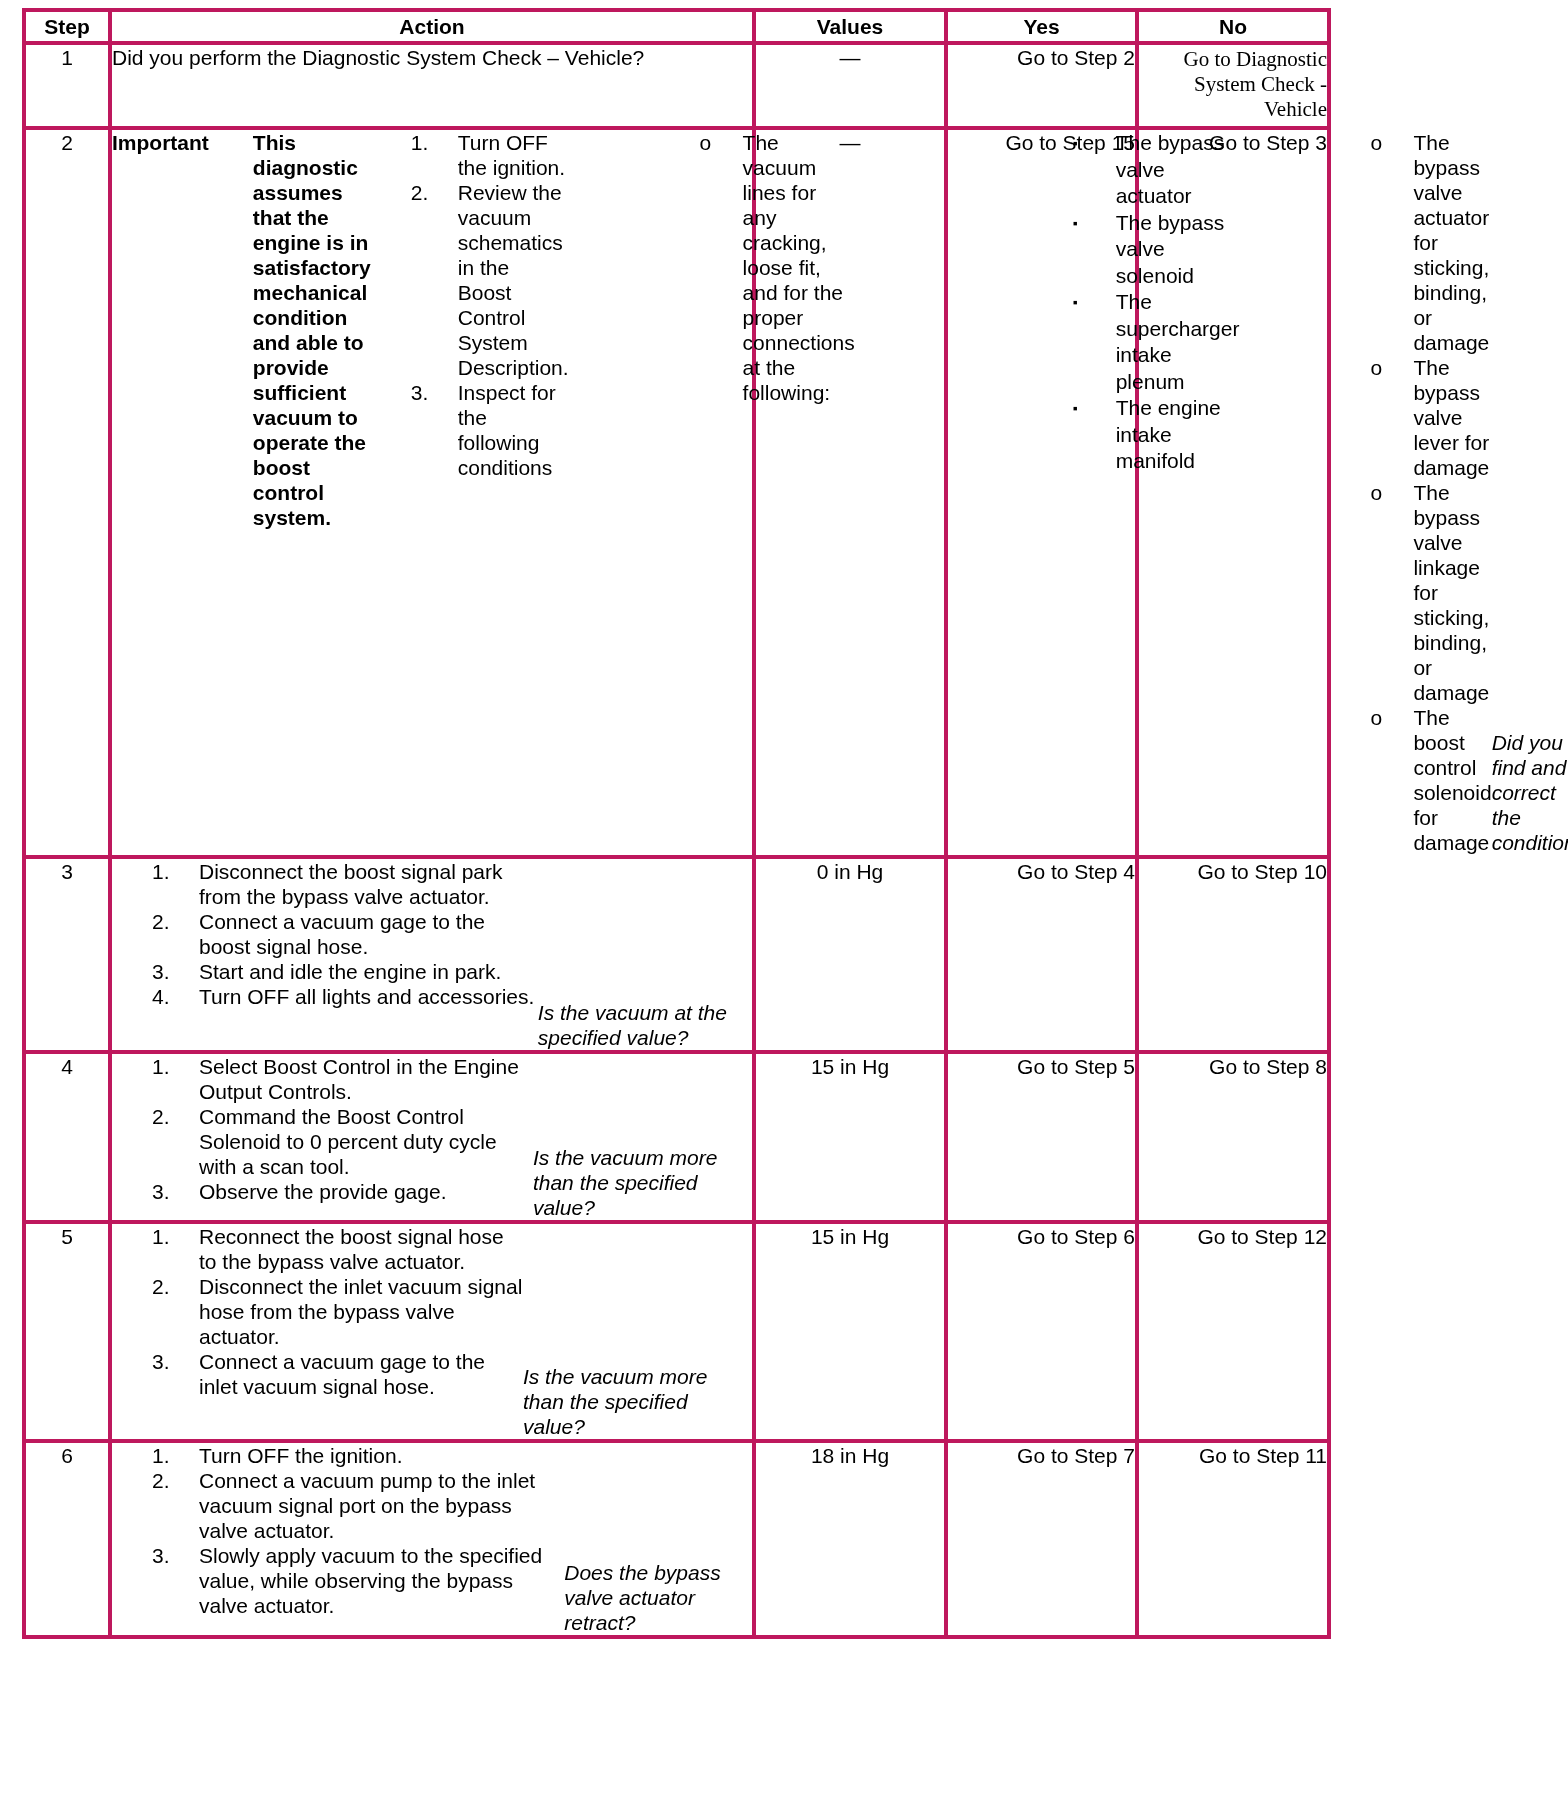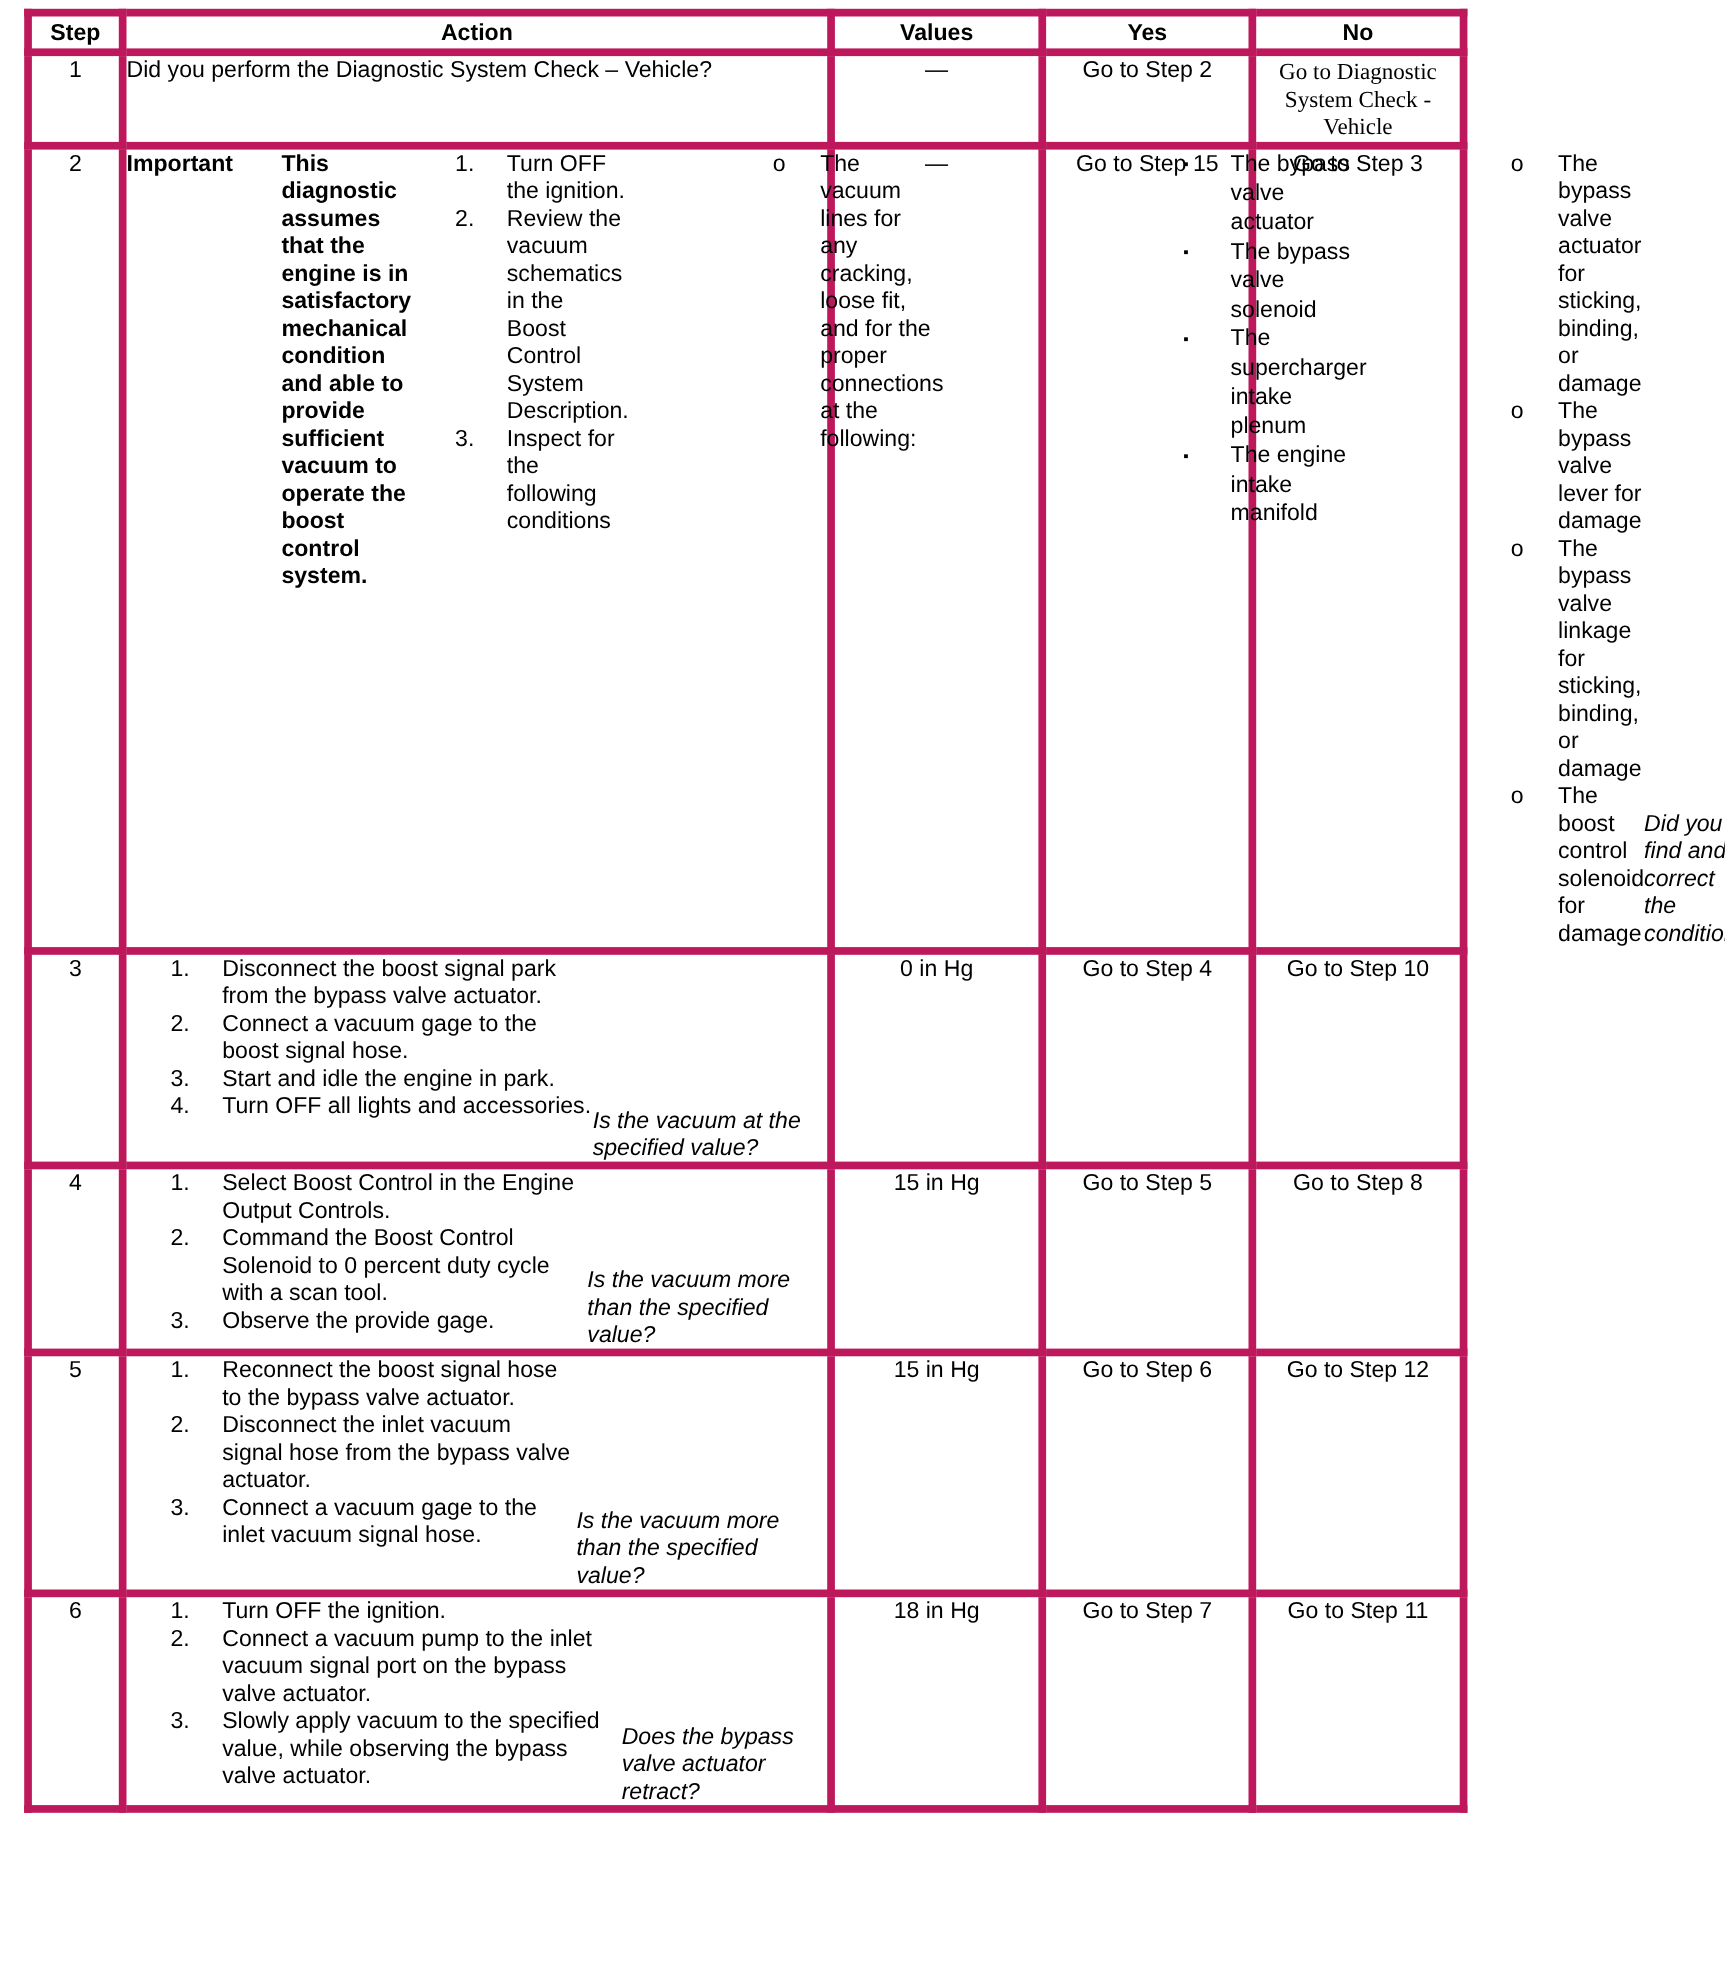--- a/index.html
+++ b/index.html
@@ -2,30 +2,30 @@
 <html><head>
 <meta charset="utf-8">
 <style>
   html, body { margin: 0; padding: 0; background: #ffffff; }
   body { width: 1568px; height: 1802px; position: relative; font-family: "Liberation Sans", sans-serif; color: #000; }
   table.diag {
     position: absolute; left: 22px; top: 8px;
     width: 1305px; border-collapse: collapse; table-layout: fixed;
     font-size: 21px; line-height: 25px;
   }
-  table.diag th, table.diag td { border: 7px solid #be185d; padding: 0; vertical-align: top; }
+  table.diag th, table.diag td { border: 4px solid #be185d; padding: 0; vertical-align: top; }
   table.diag th { font-weight: bold; text-align: center; height: 29px; line-height: 29px; font-size: 21px; }
   col.c-step { width: 86px; }
   col.c-action { width: 644px; }
   col.c-values { width: 192px; }
   col.c-yes { width: 191px; }
   col.c-no { width: 192px; }
   td.step { text-align: center; vertical-align: middle; }
   td.values { text-align: center; vertical-align: middle; }
-  td.yes, td.no { text-align: center; vertical-align: bottom; padding-bottom: 2px; }
+  td.yes, td.no { text-align: right; vertical-align: bottom; padding-bottom: 2px; }
   td.no.top { vertical-align: top; padding-top: 2px; font-family: Liberation Serif, serif; }
   td.action { padding: 3px 4px 2px 4px; position: relative; }
   .action-inner { display: flex; flex-direction: row; height: 100%; }
   .important { font-weight: bold; margin: 0 0 34px 0; }
   .warning { font-weight: bold; margin: 0 0 34px 0; padding-left: 44px; }
   ol.steps { list-style: none; margin: 0; padding: 0; }
   ol.steps > li { display: flex; }
   ol.steps > li .num { width: 87px; text-align: right; padding-right: 0; flex: none; box-sizing: border-box; padding-left: 40px; }
   ol.steps > li .num span { display: inline-block; width: 47px; text-align: left; }
   ol.steps > li .txt { flex: 1; }

